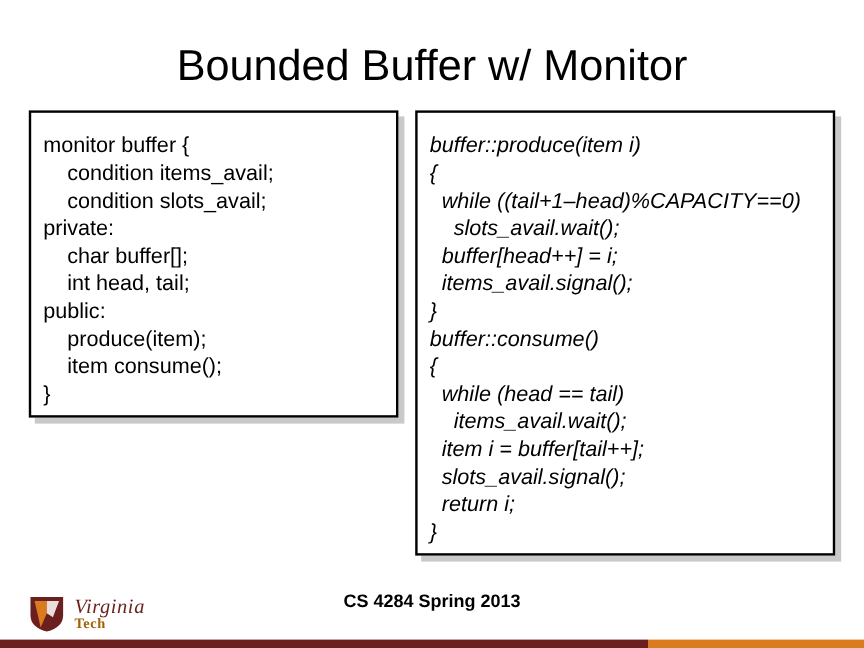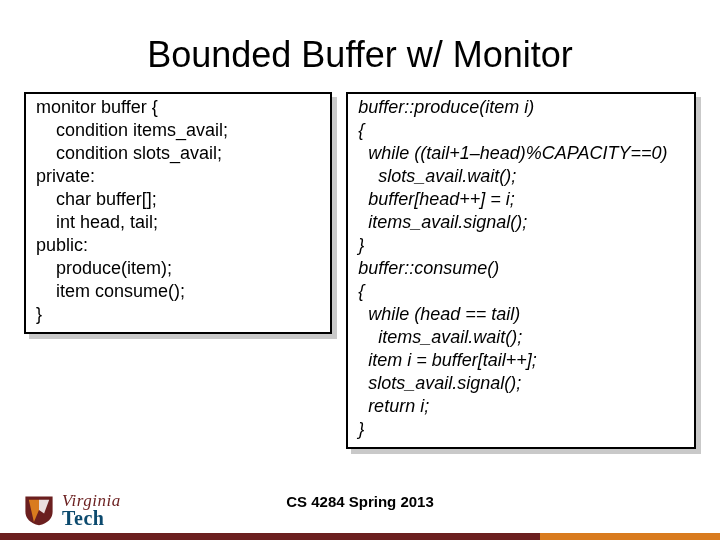--- a/index.html
+++ b/index.html
@@ -33,21 +33,21 @@
     left: 5px;
     right: -5px;
     bottom: -5px;
     background: #c9c9c9;
     z-index: 0;
   }
   .codebox {
     position: relative;
     background: #fff;
     border: 2px solid #000;
-    padding: 2px 10px 6px 10px;
+    padding: 16px 10px 6px 10px;
     z-index: 1;
   }
   .codebox pre {
     font-family: Arial, Helvetica, sans-serif;
     font-size: 18px;
     line-height: 1.28;
     white-space: pre;
     color: #000;
   }
   .left { width: 310px; }
@@ -81,22 +81,22 @@
   }
   .vt-text .v {
     font-family: Liberation Serif, serif;
     font-size: 17px;
     color: #6b1f1f;
     font-style: italic;
     letter-spacing: 0.5px;
   }
   .vt-text .t {
     font-family: Georgia, 'Times New Roman', serif;
-    font-size: 20px;
-    color: #0c4a6e;
+    font-size: 12px;
+    color: #a16207;
     font-weight: bold;
     margin-top: -1px;
     letter-spacing: 0.5px;
   }
   .stripe {
     position: absolute;
     left: 0;
     bottom: 0;
     width: 100%;
     height: 7px;

